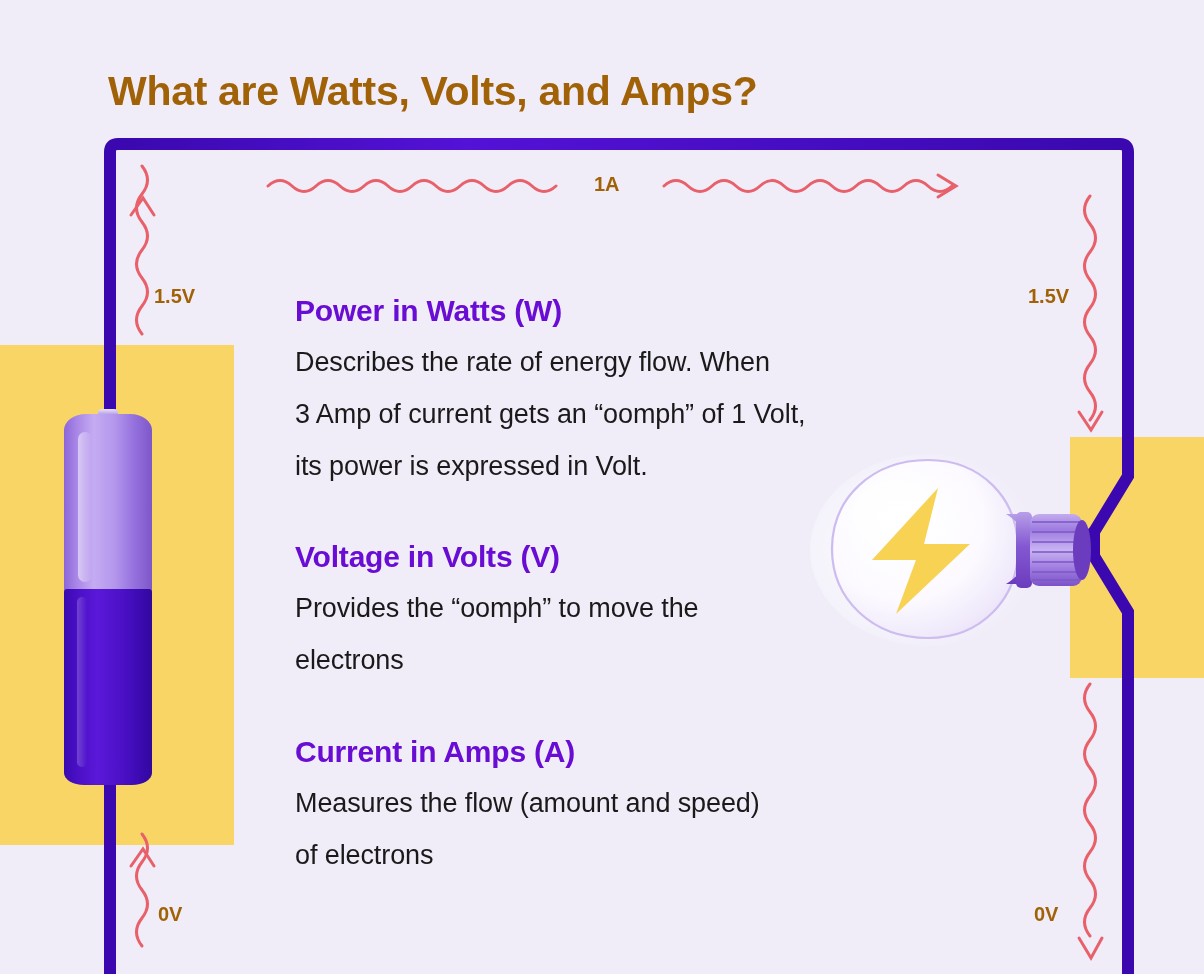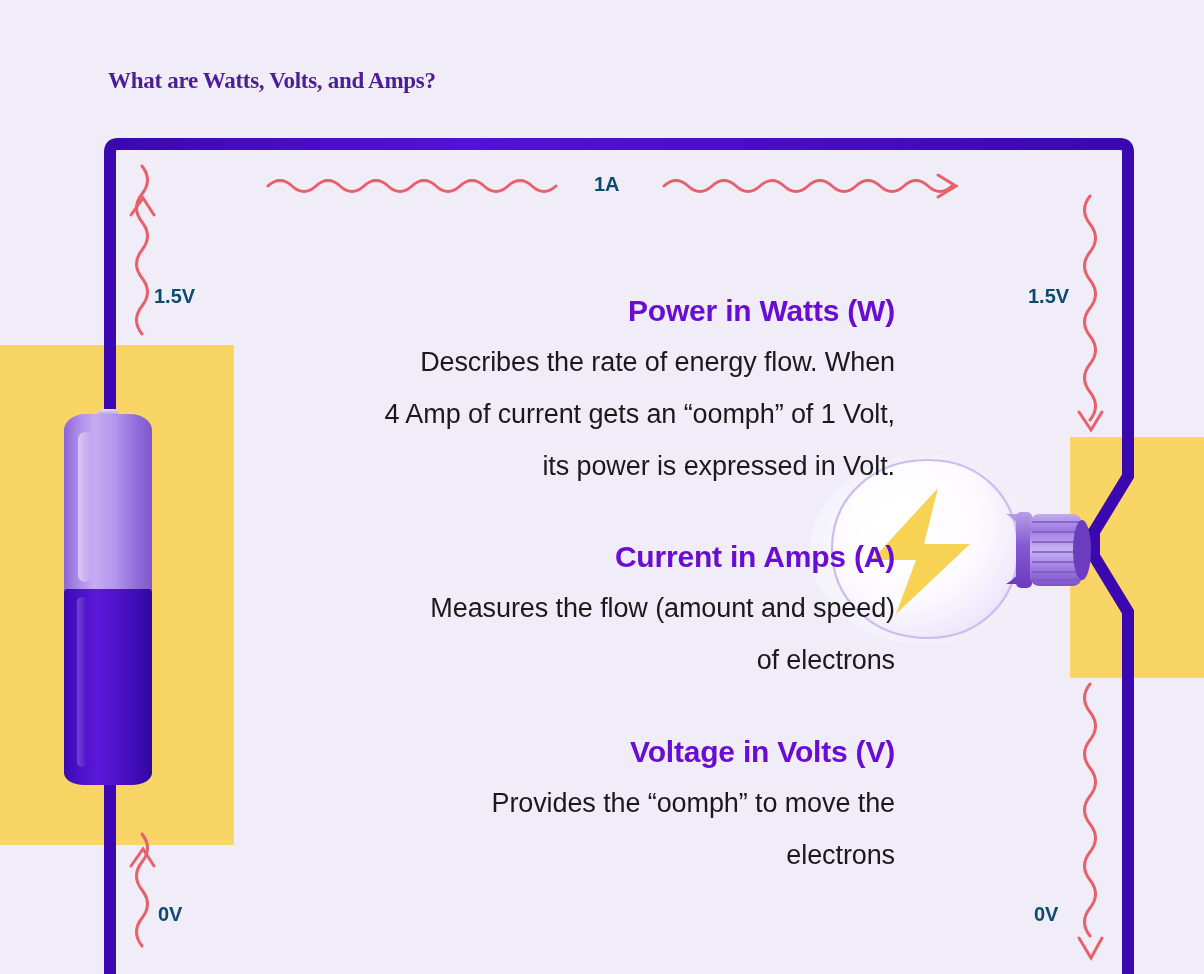--- a/index.html
+++ b/index.html
@@ -8,26 +8,25 @@
     background:#F0EDF9;
     font-family:"Liberation Sans", sans-serif;
     position:relative;
     overflow:hidden;
   }
 
   
   #page-title {
     position:absolute;
     left:108px; top:68px;
-    font-size:23px;
+    font-size:41px;
     font-weight:bold;
-    color:#4c1d95;
+    color:#a16207;
     letter-spacing:-0.3px;
     white-space:nowrap;
-    font-family:Liberation Serif, serif;
   }
 
   
   .yellow-block { position:absolute; background:#F8D564; }
   #yellow-block-left  { left:0px;    top:345px; width:234px; height:500px; }
   #yellow-block-right { left:1070px; top:437px; width:134px; height:241px; }
 
   
   #circuit-wire-svg {
     position:absolute; left:0; top:0;
@@ -83,21 +82,21 @@
     left:810px; top:452px;
     width:300px; height:196px;
   }
   #bulb-svg { position:absolute; left:0; top:0; width:300px; height:196px; }
 
   
   .circuit-label {
     position:absolute;
     font-size:20px;
     font-weight:bold;
-    color:#0c4a6e;
+    color:#a16207;
     white-space:nowrap;
   }
   #label-amps       { left:594px;  top:173px; }
   #label-volts-left { left:154px;  top:285px; }
   #label-volts-right{ left:1028px; top:285px; }
   #label-zero-left  { left:158px;  top:903px; }
   #label-zero-right { left:1034px; top:903px; }
 
   
   #flow-svg {
@@ -105,21 +104,21 @@
     width:1204px; height:974px;
     pointer-events:none;
   }
 
   
   #content-sections {
     position:absolute;
     left:295px; top:294px;
     width:600px;
   }
-  .content-section { margin-bottom:48px;text-align:right; }
+  .content-section { margin-bottom:48px; }
   .content-section:last-child { margin-bottom:0; }
   .section-heading {
     font-size:30px;
     font-weight:bold;
     color:#6A0DD4;
     letter-spacing:-0.2px;
     margin-bottom:9px;
     white-space:nowrap;
   }
   .section-body {
@@ -261,34 +260,34 @@
 <div class="circuit-label" id="label-zero-right">0V</div>
 
 <h1 id="page-title">What are Watts, Volts, and Amps?</h1>
 
 <div id="content-sections">
 
   <div class="content-section">
     <div class="section-heading">Power in Watts (W)</div>
     <div class="section-body">
       <span>Describes the rate of energy flow. When</span>
-      <span>4 Amp of current gets an “oomph” of 1 Volt,</span>
+      <span>3 Amp of current gets an “oomph” of 1 Volt,</span>
       <span>its power is expressed in Volt.</span>
+    </div>
+  </div>
+
+  <div class="content-section">
+    <div class="section-heading">Voltage in Volts (V)</div>
+    <div class="section-body">
+      <span>Provides the “oomph” to move the</span>
+      <span>electrons</span>
     </div>
   </div>
 
   <div class="content-section">
     <div class="section-heading">Current in Amps (A)</div>
     <div class="section-body">
       <span>Measures the flow (amount and speed)</span>
       <span>of electrons</span>
     </div>
   </div>
 
-  <div class="content-section">
-    <div class="section-heading">Voltage in Volts (V)</div>
-    <div class="section-body">
-      <span>Provides the “oomph” to move the</span>
-      <span>electrons</span>
-    </div>
-  </div>
-
 </div>
 
 </body></html>

